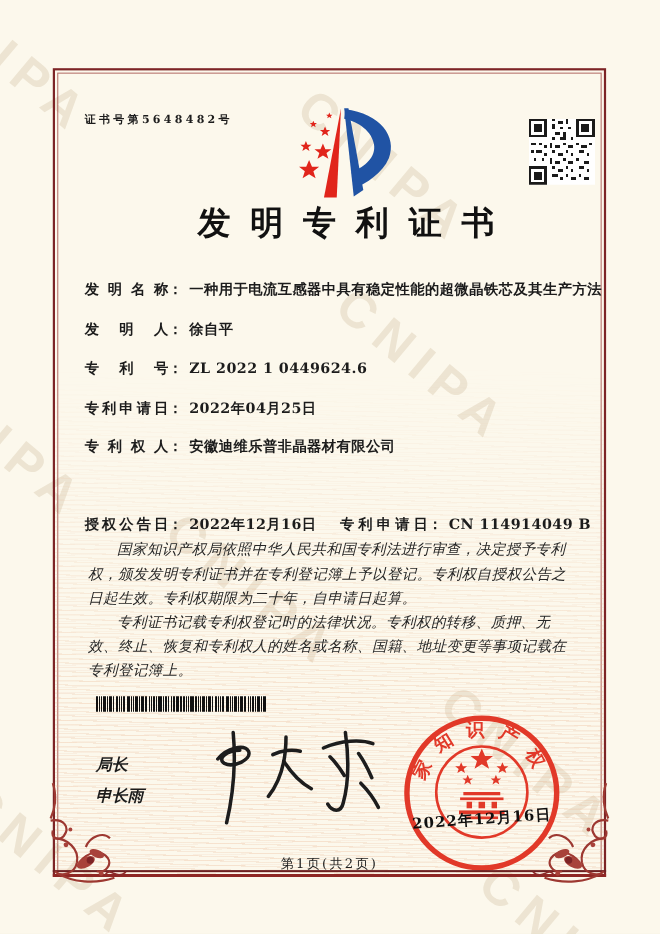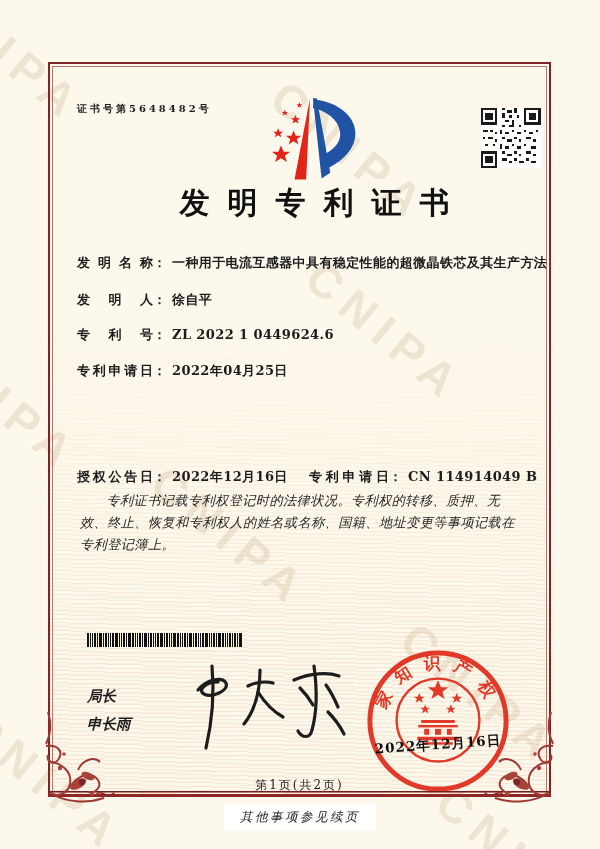--- a/index.html
+++ b/index.html
@@ -179,28 +179,32 @@
       </div>
       <div class="frow" style="top:227px">
         <span class="flabel">发明人</span><span class="fcolon">：</span><span class="fvalue">徐自平</span>
       </div>
       <div class="frow" style="top:262px">
         <span class="flabel">专利号</span><span class="fcolon">：</span><span class="fvalue">ZL 2022 1 0449624.6</span>
       </div>
       <div class="frow" style="top:298px">
         <span class="flabel">专利申请日</span><span class="fcolon">：</span><span class="fvalue">2022年04月25日</span>
       </div>
+      <div class="frow" style="top:333px">
+        <span class="flabel">专利权人</span><span class="fcolon">：</span><span class="fvalue">安徽迪维乐普非晶器材有限公司</span>
+      </div>
       <div class="frow" style="top:404px">
         <span class="flabel">授权公告日</span><span class="fcolon">：</span><span class="fvalue">2022年12月16日</span>
         <span class="fpair2">
           <span class="flabel" style="width:80px">专利申请日</span><span class="fcolon">：</span><span class="fvalue">CN 114914049 B</span>
         </span>
       </div>
 
       <div class="paras">
+        <p>国家知识产权局依照中华人民共和国专利法进行审查，决定授予专利权，颁发发明专利证书并在专利登记簿上予以登记。专利权自授权公告之日起生效。专利权期限为二十年，自申请日起算。</p>
         <p>专利证书记载专利权登记时的法律状况。专利权的转移、质押、无效、终止、恢复和专利权人的姓名或名称、国籍、地址变更等事项记载在专利登记簿上。</p>
       </div>
 
       <svg class="barcode" viewBox="0 0 155 14" preserveAspectRatio="none" shape-rendering="crispEdges">
         <g fill="#111">
           <rect x="0" width="2" height="14"></rect>
             <rect x="3" width="1" height="14"></rect>
             <rect x="5" width="1" height="14"></rect>
             <rect x="7" width="2" height="14"></rect>
           <rect x="10" width="1" height="14"></rect>
@@ -350,15 +354,14 @@
     <g fill="#a8423a">
       <ellipse cx="44" cy="74" rx="9" ry="4.5" transform="rotate(-28 44 74)"></ellipse>
       <ellipse cx="54" cy="66" rx="7" ry="3.5" transform="rotate(22 54 66)"></ellipse>
       <circle cx="48" cy="72" r="3.2" fill="#7d2426"></circle>
       <circle cx="26" cy="58" r="2.2"></circle>
         <circle cx="30" cy="44" r="1.8"></circle>
         <circle cx="58" cy="84" r="2.2"></circle>
     </g>
   </svg>
 
-  <div class="footer-note">其他事项参见续页</div>
 
 </div>
 
 </body></html>

